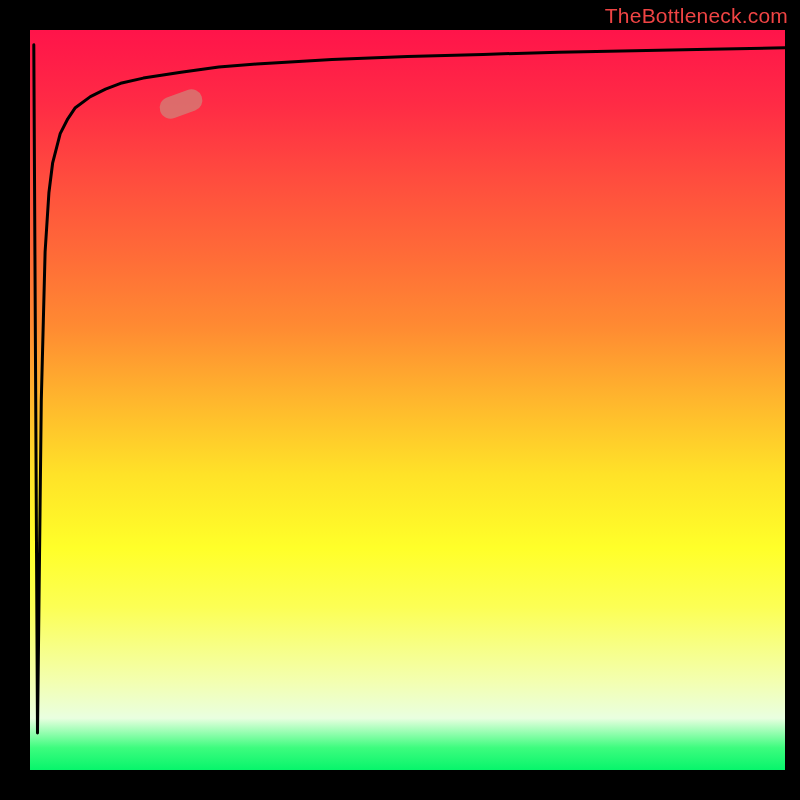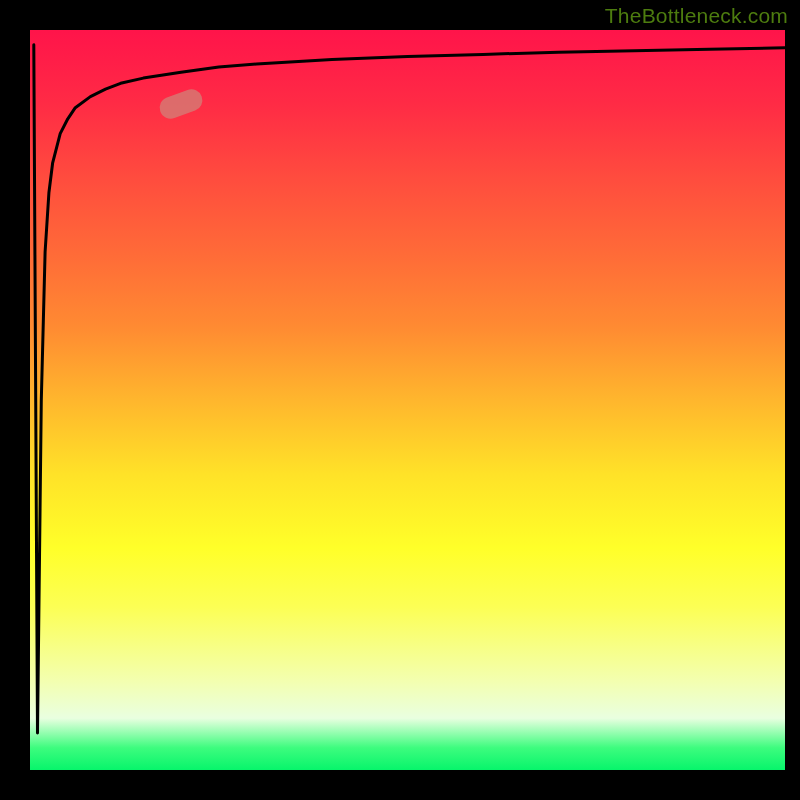--- a/index.html
+++ b/index.html
@@ -8,21 +8,21 @@
     height: 800px;
     background: #000;
     position: relative;
     font-family: Arial, Helvetica, sans-serif;
     overflow: hidden;
   }
   .attribution {
     position: absolute;
     top: 4px;
     right: 12px;
-    color: #4d7c0f;
+    color: #ef4444;
     font-size: 21px;
     letter-spacing: 0.2px;
     z-index: 10;
     margin-left: 44px;
   }
   .plot-area {
     position: absolute;
     left: 30px;
     top: 30px;
     width: 755px;

